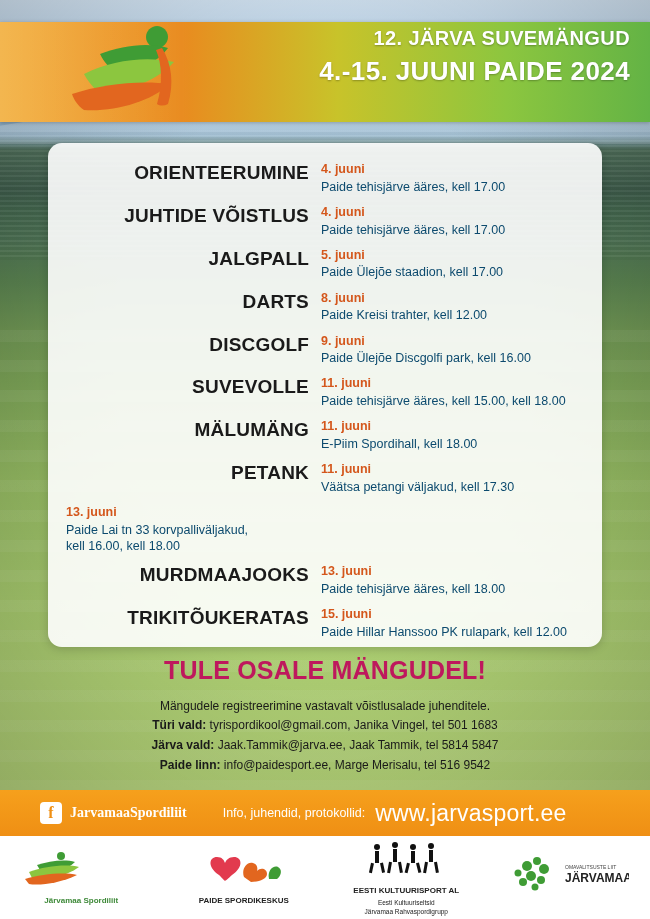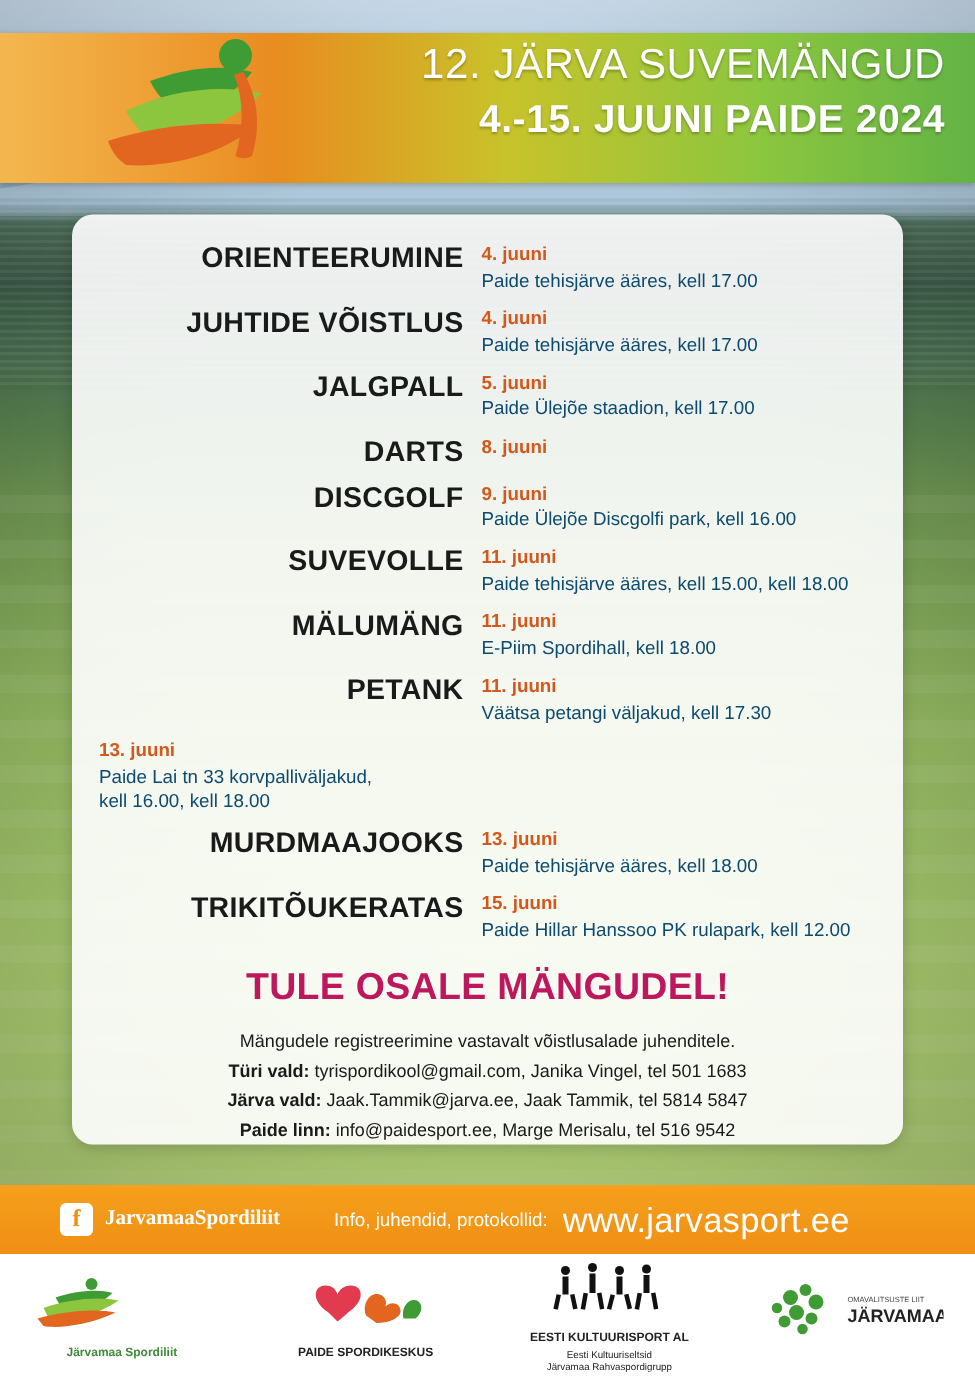--- a/index.html
+++ b/index.html
@@ -91,22 +91,22 @@
   }
   .header-title-wrap {
     position: absolute;
     left: 200px; top: 28px;
     width: 430px;
     text-align: right;
     color: #ffffff;
     z-index: 5;
   }
   .header-line1 {
-    font-size: 28px;
-    font-weight: normal;
+    font-size: 20px;
+    font-weight: bold;
     letter-spacing: .4px;
     line-height: 1.05;
     text-shadow: 0 1px 2px rgba(0,0,0,.28);
   }
   .header-line2 {
     font-size: 26px;
     font-weight: bold;
     letter-spacing: .4px;
     line-height: 1.25;
     margin-top: 6px;
@@ -119,21 +119,21 @@
     left: 62px; top: 18px;
     width: 150px; height: 108px;
     z-index: 6;
   }
 
   
   .card {
     position: absolute;
     left: 48px; top: 143px;
     width: 554px;
-    height: 620px;
+    height: 504px;
     background: rgba(255,255,255,0.90);
     border-radius: 14px;
     box-shadow: 0 2px 10px rgba(0,0,0,.18);
     padding: 14px 0 0 0;
     box-sizing: border-box;
   }
 
   .events {
     margin: 4px 0 0 0;
     padding: 0;
@@ -315,20 +315,21 @@
         <div class="event-info">
           <div class="event-date">5. juuni</div>
           <div class="event-place">Paide Ülejõe staadion, kell 17.00</div>
         </div>
       </div>
 
       <div class="event-row">
         <div class="event-name">DARTS</div>
         <div class="event-info">
           <div class="event-date">8. juuni</div>
+          <div class="event-place">Paide Kreisi trahter, kell 12.00</div>
         </div>
       </div>
 
       <div class="event-row">
         <div class="event-name">DISCGOLF</div>
         <div class="event-info">
           <div class="event-date">9. juuni</div>
           <div class="event-place">Paide Ülejõe Discgolfi park, kell 16.00</div>
         </div>
       </div>

